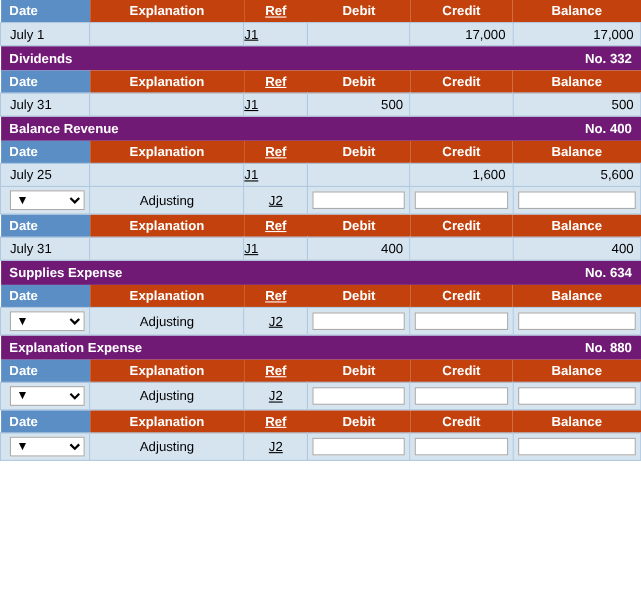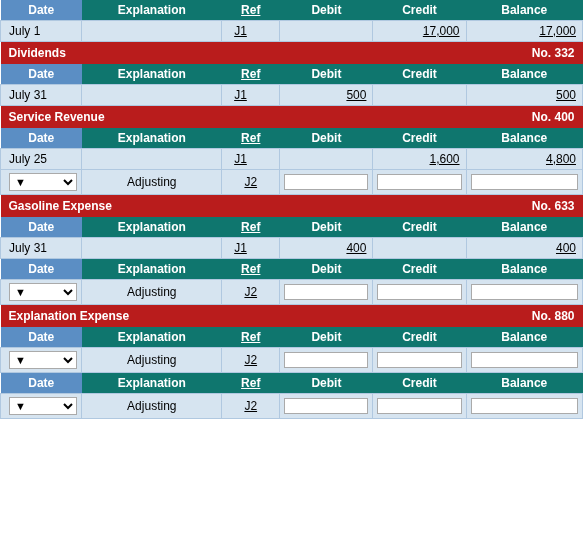--- a/index.html
+++ b/index.html
@@ -4,61 +4,60 @@
   <style>
     * { margin: 0; padding: 0; box-sizing: border-box; }
     body {
       font-family: Arial, sans-serif;
       font-size: 12px;
       background: #fff;
       width: 583px;
     }
 
     .section-header {
-      background-color: #b91c1c;
+      background-color: #701a75;
       color: white;
       font-weight: bold;
       padding: 4px 8px;
     }
 
     .col-header {
-      background-color: #0f766e;
+      background-color: #c2410c;
       color: white;
       font-weight: bold;
       text-align: center;
       padding: 3px 4px;
     }
 
     .col-header-left {
       background-color: #5b8ec4;
       color: white;
       font-weight: bold;
       text-align: left;
       padding: 3px 8px;
     }
 
     .data-row td {
       background-color: #d6e4f0;
-      padding: 3px 12px;
+      padding: 3px 0;
       border: 1px solid #b0c8e0;
     }
 
     .data-row td.left {
       text-align: left;
       padding-left: 8px;
     }
 
     .data-row td.center {
       text-align: left;
     }
 
     .data-row td.right {
       text-align: right;
       padding-right: 6px;
-      text-decoration: underline;
     }
 
     .input-row td {
       background-color: #d6e4f0;
       padding: 3px 4px;
       border: 1px solid #b0c8e0;
     }
 
     .input-row td.left {
       text-align: left;
@@ -84,21 +83,21 @@
       border: 1px solid #aaa;
       background: white;
     }
 
     table {
       width: 100%;
       border-collapse: collapse;
     }
 
     
-    .col-date { width: 14%; text-align: center; }
+    .col-date { width: 14%; }
     .col-expl { width: 24%; }
     .col-ref  { width: 10%; text-decoration: underline; }
     .col-debit { width: 16%; }
     .col-credit { width: 16%; }
     .col-balance { width: 20%; }
   </style>
 </head>
 <body>
 
 <div id="app">
@@ -137,83 +136,83 @@
         <tr class="data-row">
       <td class="left col-date">July 31</td>
       <td class="center col-expl"></td>
       <td class="center col-ref">J1</td>
       <td class="right col-debit">500</td>
       <td class="right col-credit"></td>
       <td class="right col-balance">500</td>
     </tr>
         <tr>
       <td colspan="6" class="section-header">
-        <span>Service Revenue</span>
+        <span>Balance Revenue</span>
         <span style="float:right">No. 400</span>
       </td>
     </tr>
         <tr>
     <td class="col-header-left col-date">Date</td>
     <td class="col-header col-expl">Explanation</td>
     <td class="col-header col-ref">Ref</td>
     <td class="col-header col-debit">Debit</td>
     <td class="col-header col-credit">Credit</td>
     <td class="col-header col-balance">Balance</td>
   </tr>
         <tr class="data-row">
       <td class="left col-date">July 25</td>
       <td class="center col-expl"></td>
       <td class="center col-ref">J1</td>
       <td class="right col-debit"></td>
       <td class="right col-credit">1,600</td>
-      <td class="right col-balance">4,800</td>
+      <td class="right col-balance">5,600</td>
     </tr>
         <tr class="input-row">
       <td class="left col-date">
         <select><option value="">▼</option></select>
       </td>
       <td class="center col-expl">
         <span>Adjusting</span>
       </td>
       <td class="center col-ref">
         <span>J2</span>
       </td>
       <td class="col-debit">
         <input type="text" value="" style="">
       </td>
       <td class="col-credit">
         <input type="text" value="" style="">
       </td>
       <td class="col-balance">
         <input type="text" value="" style="">
-      </td>
-    </tr>
-        <tr>
-      <td colspan="6" class="section-header">
-        <span>Gasoline Expense</span>
-        <span style="float:right">No. 633</span>
       </td>
     </tr>
         <tr>
     <td class="col-header-left col-date">Date</td>
     <td class="col-header col-expl">Explanation</td>
     <td class="col-header col-ref">Ref</td>
     <td class="col-header col-debit">Debit</td>
     <td class="col-header col-credit">Credit</td>
     <td class="col-header col-balance">Balance</td>
   </tr>
         <tr class="data-row">
       <td class="left col-date">July 31</td>
       <td class="center col-expl"></td>
       <td class="center col-ref">J1</td>
       <td class="right col-debit">400</td>
       <td class="right col-credit"></td>
       <td class="right col-balance">400</td>
     </tr>
         <tr>
+      <td colspan="6" class="section-header">
+        <span>Supplies Expense</span>
+        <span style="float:right">No. 634</span>
+      </td>
+    </tr>
+        <tr>
     <td class="col-header-left col-date">Date</td>
     <td class="col-header col-expl">Explanation</td>
     <td class="col-header col-ref">Ref</td>
     <td class="col-header col-debit">Debit</td>
     <td class="col-header col-credit">Credit</td>
     <td class="col-header col-balance">Balance</td>
   </tr>
         <tr class="input-row">
       <td class="left col-date">
         <select><option value="">▼</option></select>

